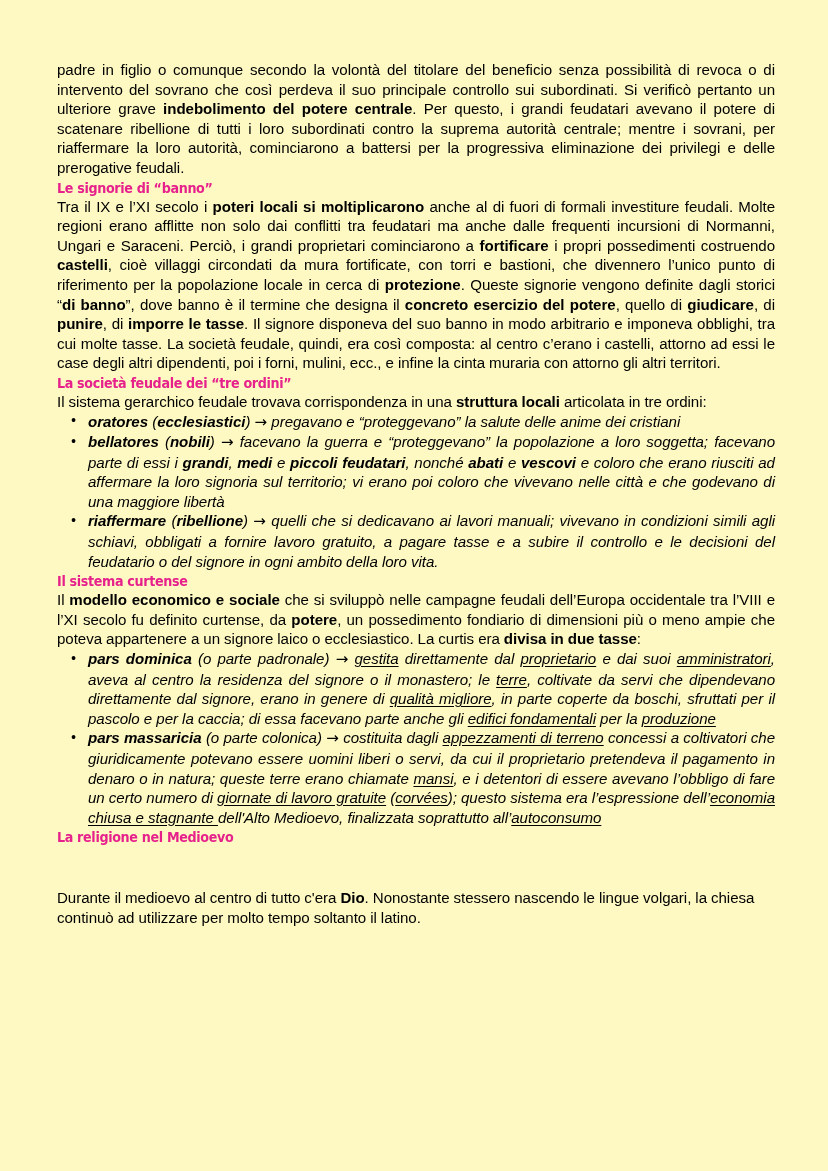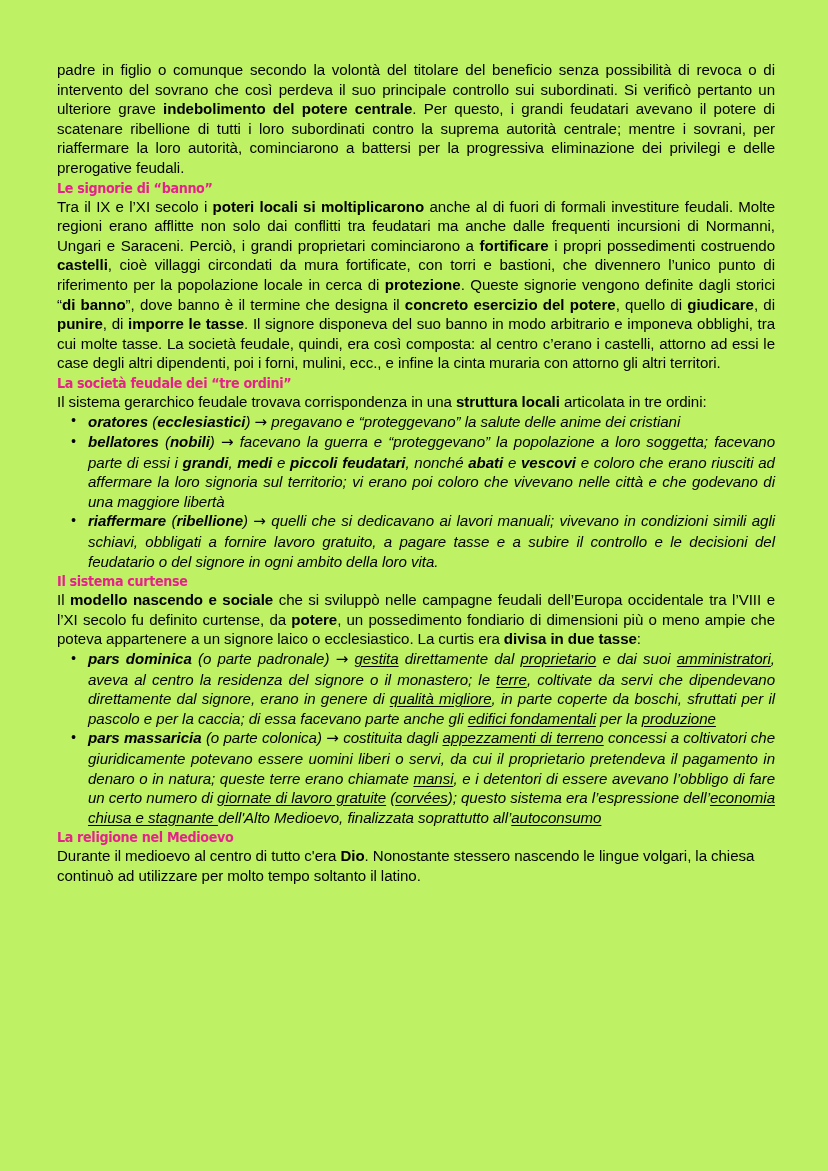--- a/index.html
+++ b/index.html
@@ -11,39 +11,40 @@
     width: 828px;
     height: 1171px;
     font-family: "Liberation Sans", sans-serif;
     color: #000000;
     -webkit-font-smoothing: antialiased;
   }
   #page {
     position: relative;
     width: 828px;
     height: 1171px;
-    background: #bef264;
+    background: #fef9c3;
     box-sizing: border-box;
     padding: 60px 53px 0 57px;
     overflow: hidden;
   }
   .doc-body {
     width: 718px;
   }
   p.para {
     margin: 0;
     font-size: 15.1px;
     line-height: 19.6px;
     text-align: justify;
     text-justify: inter-word;
     letter-spacing: -0.05px;
     word-spacing: -0.1px;
   }
   p.para.last-left {
     text-align: left;
+    margin-top: 42px;
   }
   h2.heading {
     margin: 1px 0 0 0;
     font-family: "DejaVu Sans", sans-serif;
     font-size: 14.6px;
     line-height: 18px;
     font-weight: bold;
     color: #E6218C;
     letter-spacing: -0.35px;
     text-align: left;
@@ -102,21 +103,21 @@
       </li>
       <li>
         <span class="li-text"><b>bellatores</b> (<b>nobili</b>) <span class="arrow">→</span> facevano la guerra e “proteggevano” la popolazione a loro soggetta; facevano parte di essi i <b>grandi</b>, <b>medi</b> e <b>piccoli feudatari</b>, nonché <b>abati</b> e <b>vescovi</b> e coloro che erano riusciti ad affermare la loro signoria sul territorio; vi erano poi coloro che vivevano nelle città e che godevano di una maggiore libertà</span>
       </li>
       <li>
         <span class="li-text"><b>riaffermare</b> (<b>ribellione</b>) <span class="arrow">→</span> quelli che si dedicavano ai lavori manuali; vivevano in condizioni simili agli schiavi, obbligati a fornire lavoro gratuito, a pagare tasse e a subire il controllo e le decisioni del feudatario o del signore in ogni ambito della loro vita.</span>
       </li>
     </ul>
 
     <h2 class="heading">Il sistema curtense</h2>
-    <p class="para">Il <b>modello nascendo e sociale</b> che si sviluppò nelle campagne feudali dell’Europa occidentale tra l’VIII e l’XI secolo fu definito curtense, da <b>potere</b>, un possedimento fondiario di dimensioni più o meno ampie che poteva appartenere a un signore laico o ecclesiastico. La curtis era <b>divisa in due tasse</b>:</p>
+    <p class="para">Il <b>modello economico e sociale</b> che si sviluppò nelle campagne feudali dell’Europa occidentale tra l’VIII e l’XI secolo fu definito curtense, da <b>potere</b>, un possedimento fondiario di dimensioni più o meno ampie che poteva appartenere a un signore laico o ecclesiastico. La curtis era <b>divisa in due tasse</b>:</p>
     <ul class="bullets">
       <li>
         <span class="li-text"><b>pars dominica</b> (o parte padronale) <span class="arrow">→</span> <u>gestita</u> direttamente dal <u>proprietario</u> e dai suoi <u>amministratori</u>, aveva al centro la residenza del signore o il monastero; le <u>terre</u>, coltivate da servi che dipendevano direttamente dal signore, erano in genere di <u>qualità migliore</u>, in parte coperte da boschi, sfruttati per il pascolo e per la caccia; di essa facevano parte anche gli <u>edifici fondamentali</u> per la <u>produzione</u></span>
       </li>
       <li>
         <span class="li-text"><b>pars massaricia</b> (o parte colonica) <span class="arrow">→</span> costituita dagli <u>appezzamenti di terreno</u> concessi a coltivatori che giuridicamente potevano essere uomini liberi o servi, da cui il proprietario pretendeva il pagamento in denaro o in natura; queste terre erano chiamate <u>mansi</u>, e i detentori di essere avevano l’obbligo di fare un certo numero di <u>giornate di lavoro gratuite</u> (<u>corvées</u>); questo sistema era l’espressione dell’<u>economia chiusa e stagnante </u>dell'Alto Medioevo, finalizzata soprattutto all’<u>autoconsumo</u></span>
       </li>
     </ul>
 
     <h2 class="heading">La religione nel Medioevo</h2>

